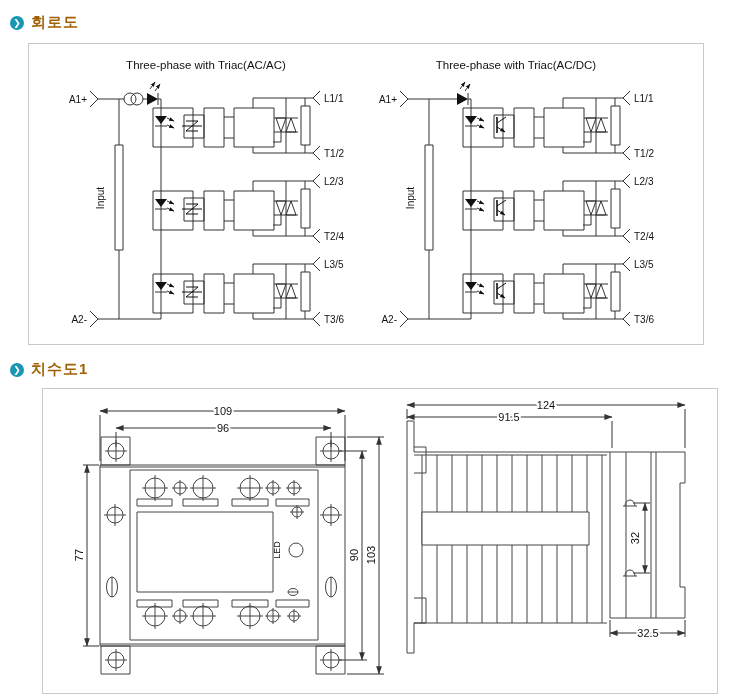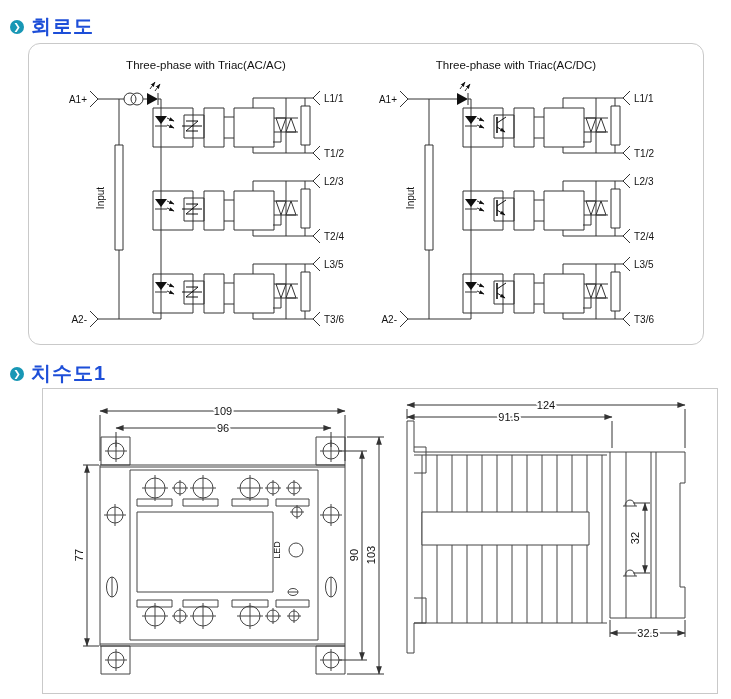--- a/index.html
+++ b/index.html
@@ -1,20 +1,20 @@
 <!DOCTYPE html>
 <html><head>
 <meta charset="utf-8">
 <style>
   html,body{margin:0;padding:0;background:#fff;font-family:"Liberation Sans","DejaVu Sans",sans-serif;}
   #page{position:relative;width:731px;height:699px;background:#fff;overflow:hidden;}
   .sec-head{position:absolute;display:flex;align-items:center;gap:7px;}
   .sec-icon{width:14px;height:14px;border-radius:50%;background:#1897b5;color:#fff;
     font-size:9px;line-height:14px;text-align:center;font-weight:bold;flex:0 0 auto;}
-  .sec-title{font-size:20px;font-weight:bold;color:#1d4ed8;letter-spacing:1px;}
+  .sec-title{font-size:15px;font-weight:bold;color:#a16207;letter-spacing:1px;}
   .panel{position:absolute;border:1px solid #c9c9c9;background:#fff;}
   svg{position:absolute;overflow:visible;}
   svg line,svg polyline,svg rect,svg circle,svg ellipse,svg path,svg polygon{vector-effect:non-scaling-stroke;}
   .ct{font:11.5px "Liberation Sans","DejaVu Sans",sans-serif;fill:#111;}
   .lb{font:10px "Liberation Sans","DejaVu Sans",sans-serif;fill:#111;}
   .dt{font:11px "Liberation Sans","DejaVu Sans",sans-serif;fill:#111;
       paint-order:stroke;stroke:#fff;stroke-width:4px;stroke-linejoin:round;}
   .sm{font:9px "Liberation Sans","DejaVu Sans",sans-serif;fill:#111;}
 </style>
 </head>
@@ -105,21 +105,21 @@
           <line x1="0" y1="-7" x2="0" y2="7"></line>
         </g>
     </defs>
   </svg>
 
   <div class="sec-head" style="left:10px;top:13px;">
     <span class="sec-icon">❯</span>
     <span class="sec-title">회로도</span>
   </div>
 
-  <div class="panel" style="left:28px;top:43px;width:674px;height:300px;border-radius:12px;">
+  <div class="panel" style="left:28px;top:43px;width:674px;height:300px;">
 
     <svg style="left:12px;top:4px;" width="330" height="300" viewBox="0 0 330 300">
       <text class="ct" x="165" y="21" text-anchor="middle">Three-phase with Triac(AC/AC)</text>
       <use href="#in-common"></use>
       <line x1="57" y1="51" x2="83" y2="51" stroke="#333"></line>
       <circle cx="89" cy="51" r="6" stroke="#333" fill="none"></circle>
       <circle cx="96" cy="51" r="6" stroke="#333" fill="none"></circle>
       <line x1="102" y1="51" x2="106" y2="51" stroke="#333"></line>
       <use href="#ch-base" y="50"></use>
         <use href="#dev-acac" y="50"></use>

